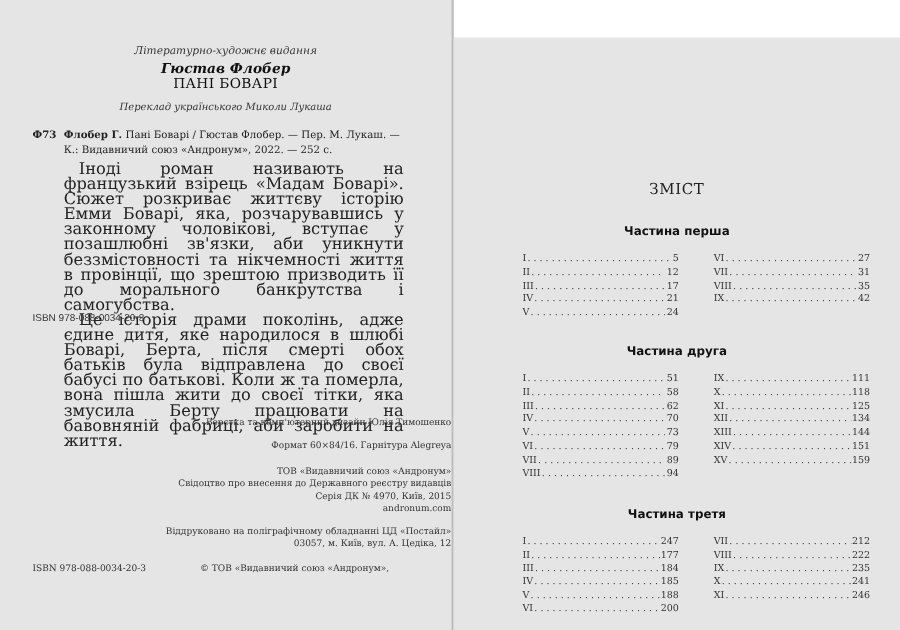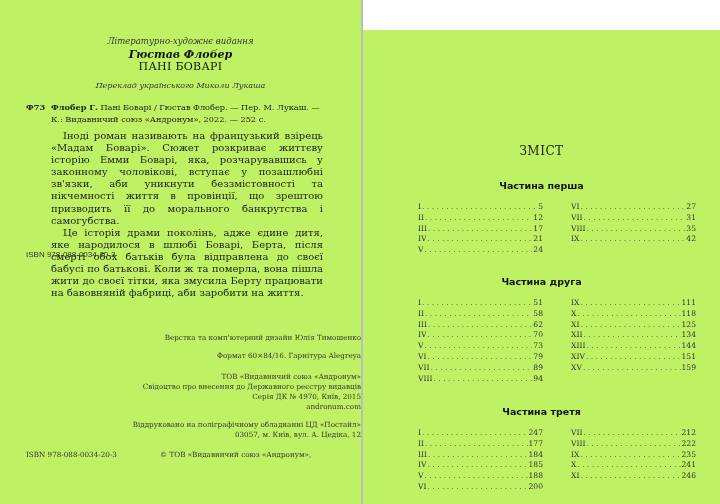--- a/index.html
+++ b/index.html
@@ -1,37 +1,37 @@
 <!DOCTYPE html>
 <html><head>
   <meta charset="utf-8">
   <style>
     * { box-sizing: border-box; margin: 0; padding: 0; }
     html, body { width: 720px; height: 504px; background: #ffffff; overflow: hidden; }
     body { font-family: "DejaVu Serif", serif; color: #222; position: relative; }
 
     .spread { position: absolute; left: 0; top: 0; width: 720px; height: 504px; display: flex; }
-    .page { position: relative; height: 504px; background: #bef264; }
+    .page { position: relative; height: 504px; background: #e5e5e5; }
     .page-left { width: 361px; }
     .gutter { width: 2px; height: 504px; background: #bdbdbd; }
     .page-right { width: 357px; margin-top: 30px; }
 
     
     .center { position: absolute; left: 0; width: 361px; text-align: center; }
     .genre { top: 36px; font-style: italic; font-size: 8.5px; color: #333; }
     .author { top: 48px; font-weight: bold; font-size: 11px; color: #111; font-style: italic; }
     .title { top: 60px; font-size: 11px; letter-spacing: 0.3px; color: #111; }
     .translator { top: 81px; font-style: italic; font-size: 8px; color: #333; }
 
     .biblio { position: absolute; top: 101px; left: 26px; width: 300px; font-size: 8.2px; line-height: 12px; }
     .biblio .code { position: absolute; left: 0; top: 0; font-weight: bold; }
     .biblio .entry { margin-left: 25px; }
     .biblio .entry b { font-weight: bold; }
 
-    .annotation { position: absolute; top: 130px; left: 51px; width: 272px; font-size: 10px; line-height: 12.1px; text-align: justify; color: #222; }
+    .annotation { position: absolute; top: 130px; left: 51px; width: 272px; font-size: 13px; line-height: 12.1px; text-align: justify; color: #222; }
     .annotation p { text-indent: 12px; }
 
     .isbn-top { position: absolute; top: 250px; left: 26px; font-size: 8px; color: #333; font-family: "Liberation Sans", sans-serif; }
 
     .imprint { position: absolute; left: 0; width: 361px; text-align: right; font-size: 7.2px; color: #333; line-height: 10px; }
     .imprint.design { top: 333px; }
     .imprint.format { top: 351px; }
     .imprint.publisher { top: 372px; }
     .imprint.printer { top: 420px; }
 

